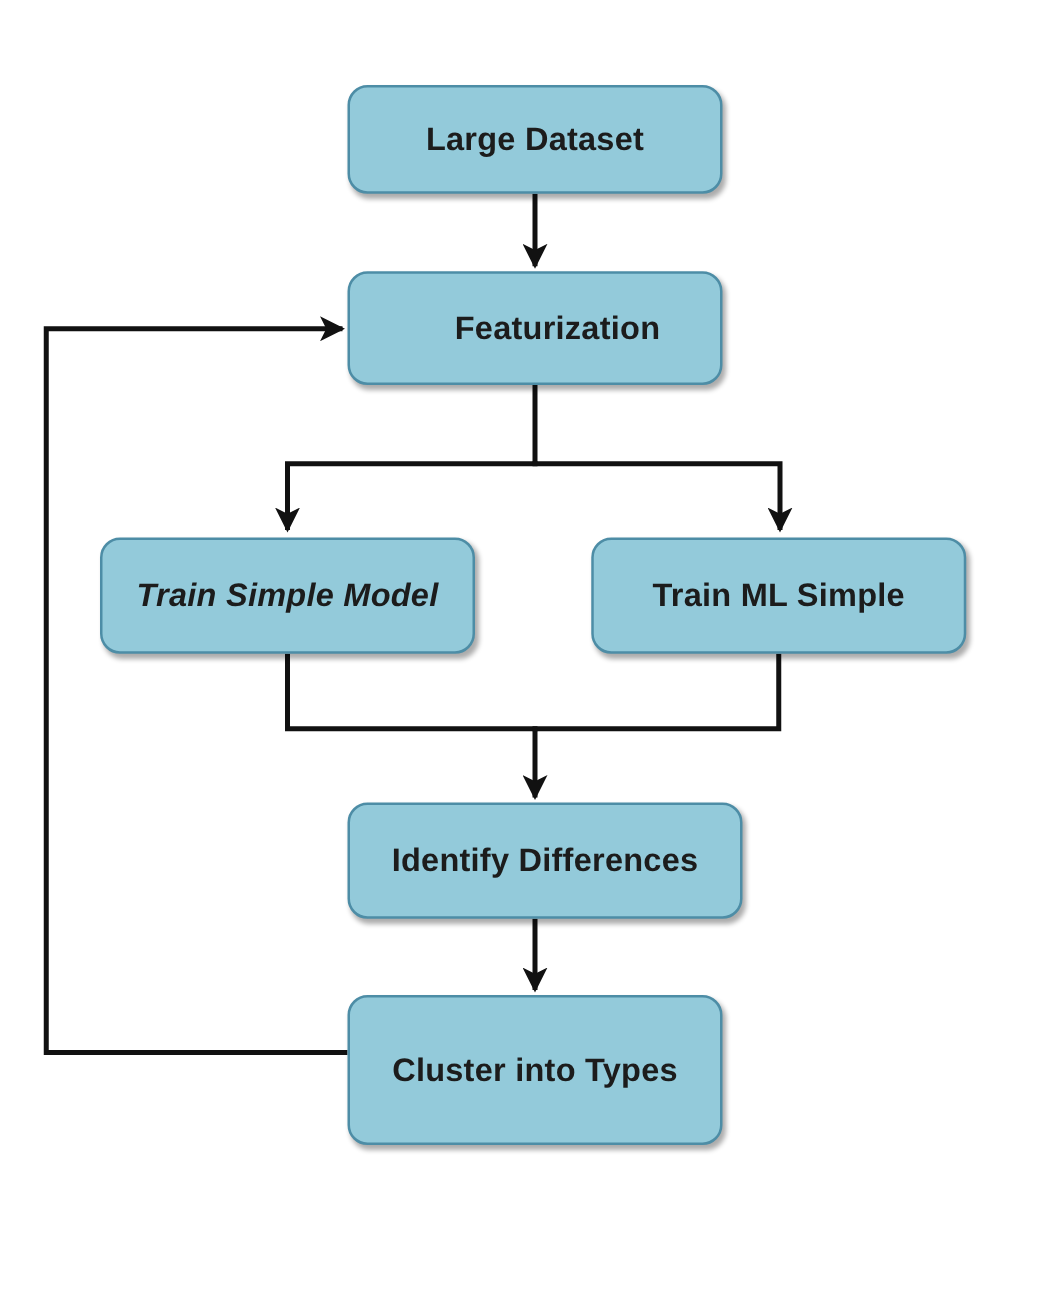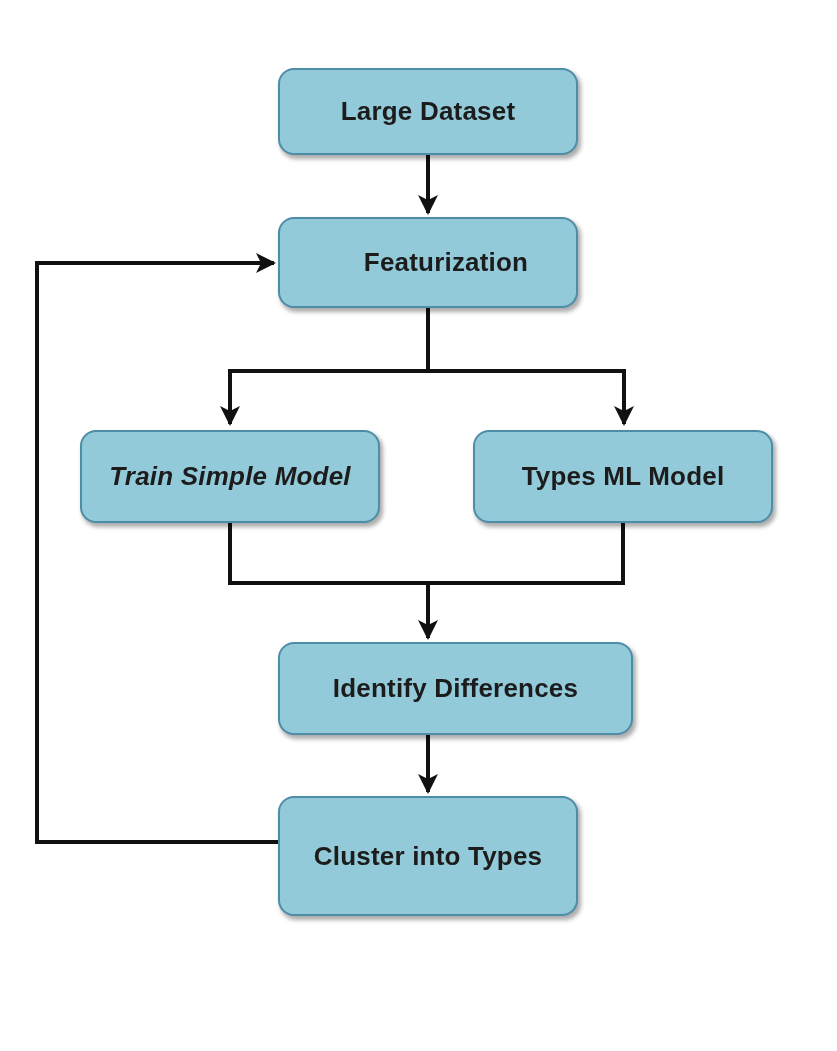--- a/index.html
+++ b/index.html
@@ -37,21 +37,21 @@
     text-align:right;
     font-weight:bold;
     font-size:26px;
     color:var(--node-text);
     letter-spacing:0.2px;
   }
   #node-large-dataset       {left:278px; top:68px;  width:300px; height:87px;}
   #node-featurization       {left:278px; top:217px; width:300px; height:91px;padding-left:36px;}
   #node-train-simple-model  {left:80px;  top:430px; width:300px; height:93px;font-style:italic;}
   #node-train-ml-model      {left:473px; top:430px; width:300px; height:93px;}
-  #node-identify-differences{left:278px; top:642px; width:355px; height:93px;}
+  #node-identify-differences{left:278px; top:642px; width:316px; height:93px;}
   #node-cluster-into-types  {left:278px; top:796px; width:300px; height:120px;}
 </style>
 </head>
 <body>
 
 <div class="canvas">
 
   <svg class="edges" viewBox="0 0 837 1051" xmlns="http://www.w3.org/2000/svg" aria-hidden="true">
     <defs>
       <marker id="arrow" viewBox="0 0 10 10" refX="9" refY="5" markerWidth="5" markerHeight="5" orient="auto-start-reverse">
@@ -83,21 +83,21 @@
 
   <div class="node" id="node-featurization">
     <span>Featurization</span>
   </div>
 
   <div class="node" id="node-train-simple-model">
     <span>Train Simple Model</span>
   </div>
 
   <div class="node" id="node-train-ml-model">
-    <span>Types ML Model</span>
+    <span>Train ML Simple</span>
   </div>
 
   <div class="node" id="node-identify-differences">
     <span>Identify Differences</span>
   </div>
 
   <div class="node" id="node-cluster-into-types">
     <span>Cluster into Types</span>
   </div>
 

